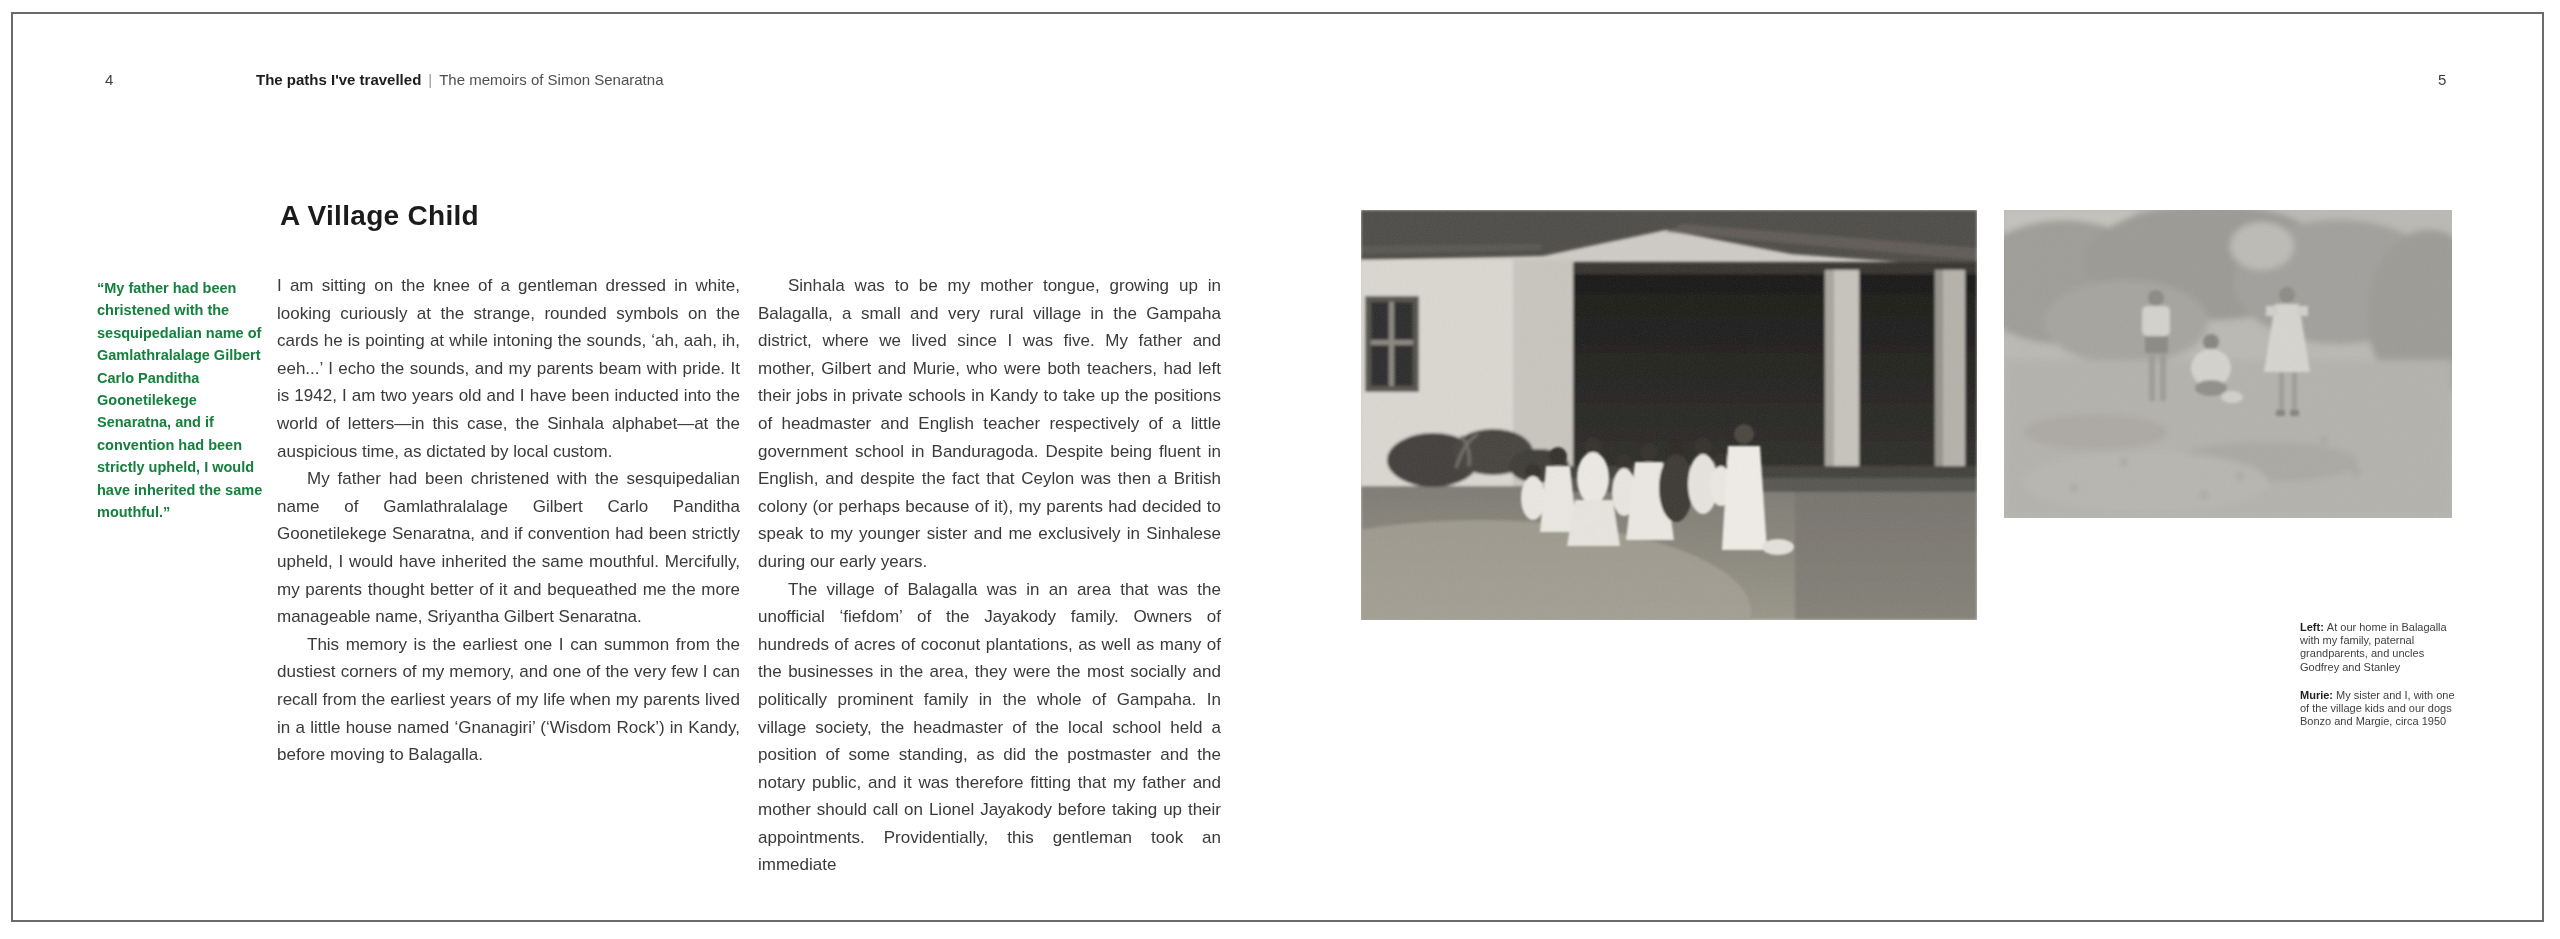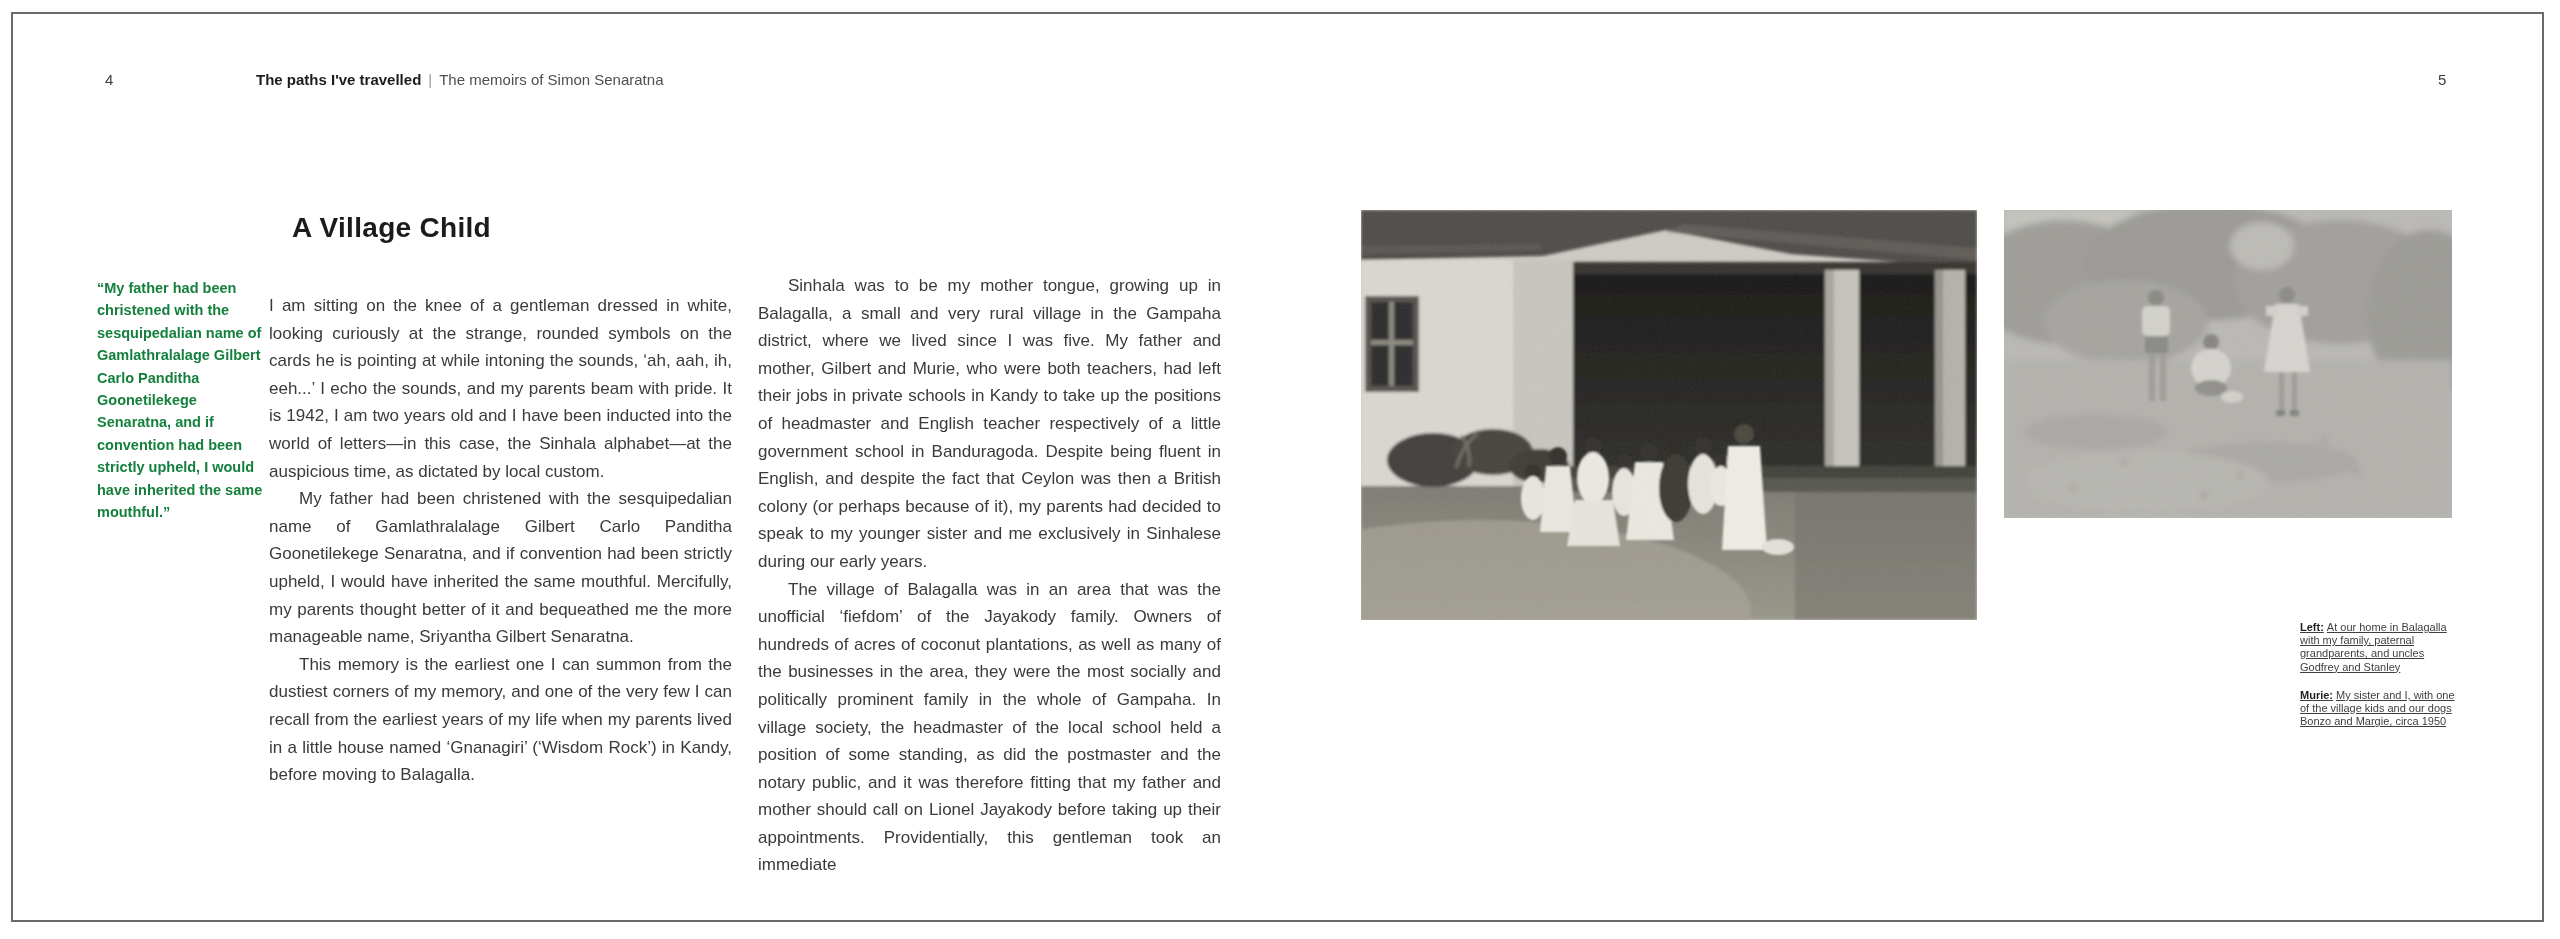--- a/index.html
+++ b/index.html
@@ -23,44 +23,44 @@
   }
   .pull-quote {
     position:absolute; left:84px; top:263px; width:172px;
     font-size:14.5px; font-weight:bold; line-height:22.4px; color:#15803d;
   }
   .bodycol {
     position:absolute; top:258px; width:463px;
     font-size:17px; line-height:27.6px; color:#3a3a3a;
     text-align:justify;
   }
-  .bodycol.c1 { left:256px;margin-top:20px; }
+  .bodycol.c1 { left:264px; }
   .bodycol.c2 { left:745px; }
   .bodycol p { margin:0; }
   .bodycol p.indent { text-indent:30px; }
   .photo { position:absolute; display:block; }
   .photo1 { left:1348px; top:196px; width:616px; height:410px; }
   .photo2 { left:1991px; top:196px; width:448px; height:308px; }
   .captions { position:absolute; left:2287px; top:607px; width:164px; font-size:11px; line-height:13.2px; color:#3f3f3f; }
-  .captions p { margin:0 0 15px 0;text-decoration:underline; }
+  .captions p { margin:0 0 15px 0; }
   .cap-lead { font-weight:bold; color:#1f1f1f; margin-right:3px; }
 </style>
 </head>
 <body>
 
 <div class="stage">
   <div class="sheet">
 
     <div class="pagenum left">4</div>
 
     <div class="running-head"><span class="rh-title">The paths I've travelled</span><span class="rh-sep">|</span><span class="rh-sub">The memoirs of Simon Senaratna</span></div>
 
     <div class="pagenum right">5</div>
 
-    <h1 class="chapter-title" style="margin:12px;">A Village Child</h1>
+    <h1 class="chapter-title" style="margin:0;">A Village Child</h1>
 
     <div class="pull-quote">“My father had been christened with the sesquipedalian name of Gamlathralalage Gilbert Carlo Panditha Goonetilekege Senaratna, and if convention had been strictly upheld, I would have inherited the same mouthful.”</div>
 
     <div class="bodycol c1">
       <p>I am sitting on the knee of a gentleman dressed in white, looking curiously at the strange, rounded symbols on the cards he is pointing at while intoning the sounds, ‘ah, aah, ih, eeh...’ I echo the sounds, and my parents beam with pride. It is 1942, I am two years old and I have been inducted into the world of letters—in this case, the Sinhala alphabet—at the auspicious time, as dictated by local custom.</p>
       <p class="indent">My father had been christened with the sesquipedalian name of Gamlathralalage Gilbert Carlo Panditha Goonetilekege Senaratna, and if convention had been strictly upheld, I would have inherited the same mouthful. Mercifully, my parents thought better of it and bequeathed me the more manageable name, Sriyantha Gilbert Senaratna.</p>
       <p class="indent">This memory is the earliest one I can summon from the dustiest corners of my memory, and one of the very few I can recall from the earliest years of my life when my parents lived in a little house named ‘Gnanagiri’ (‘Wisdom Rock’) in Kandy, before moving to Balagalla.</p>
     </div>
 
     <div class="bodycol c2">

